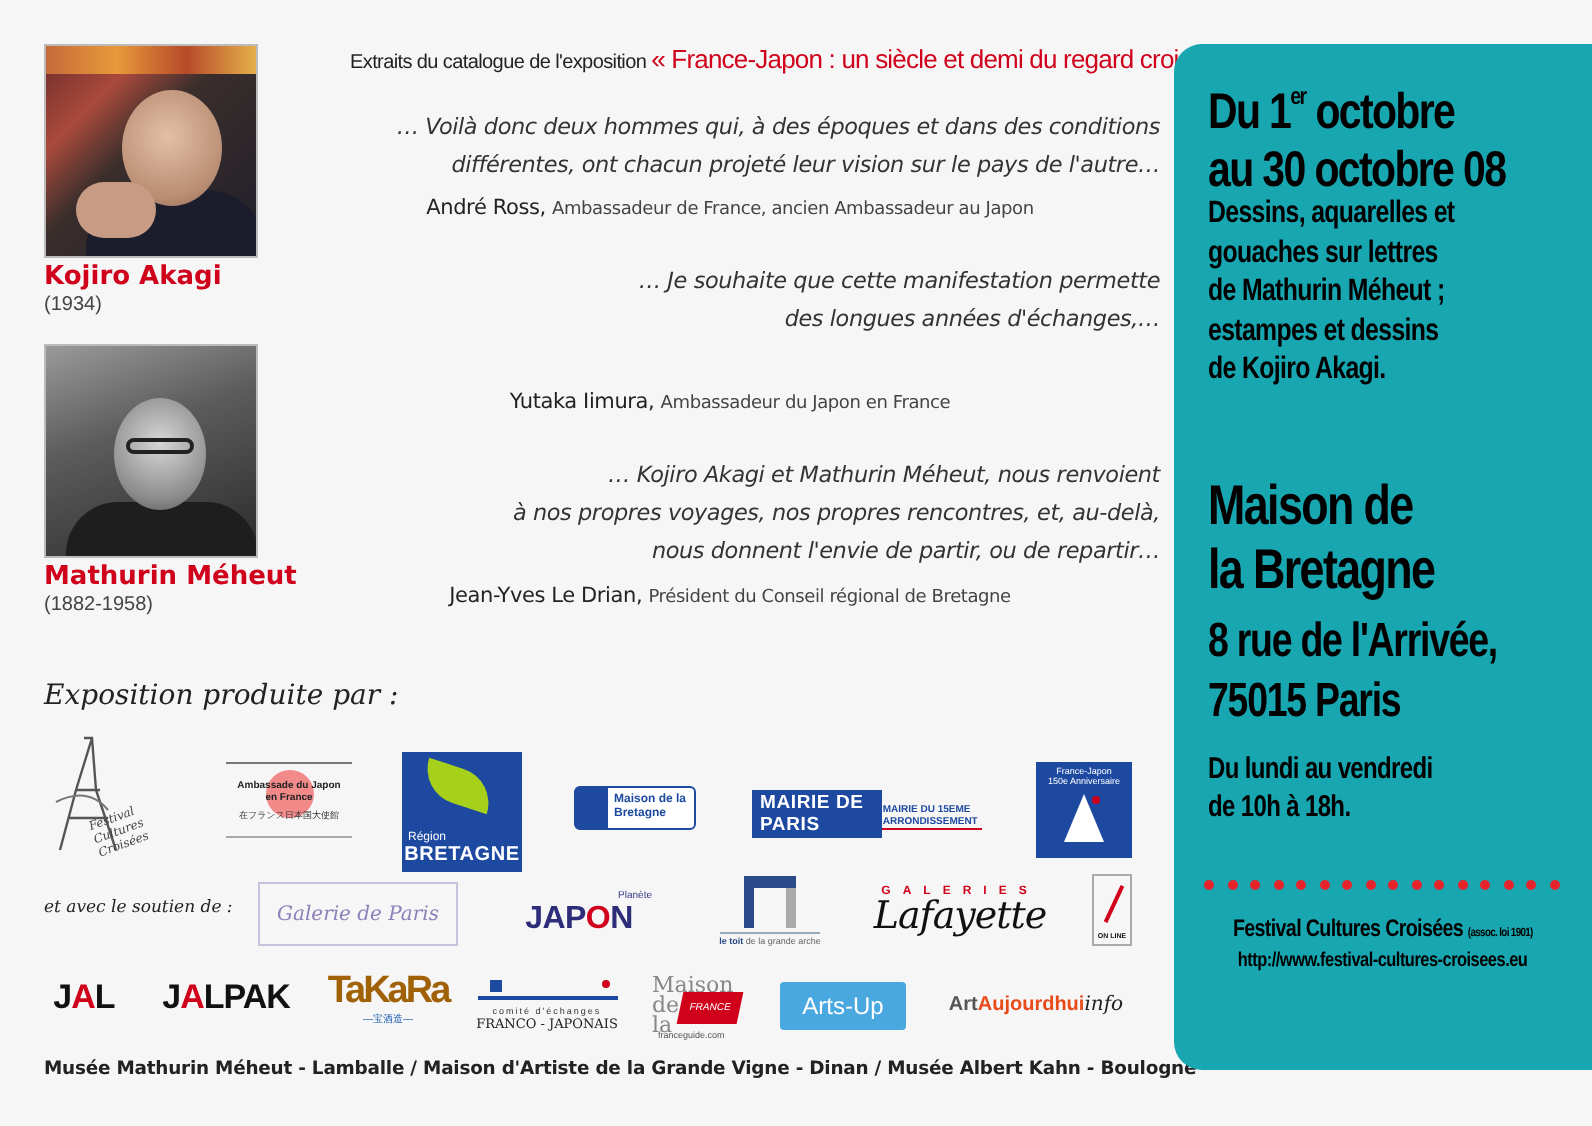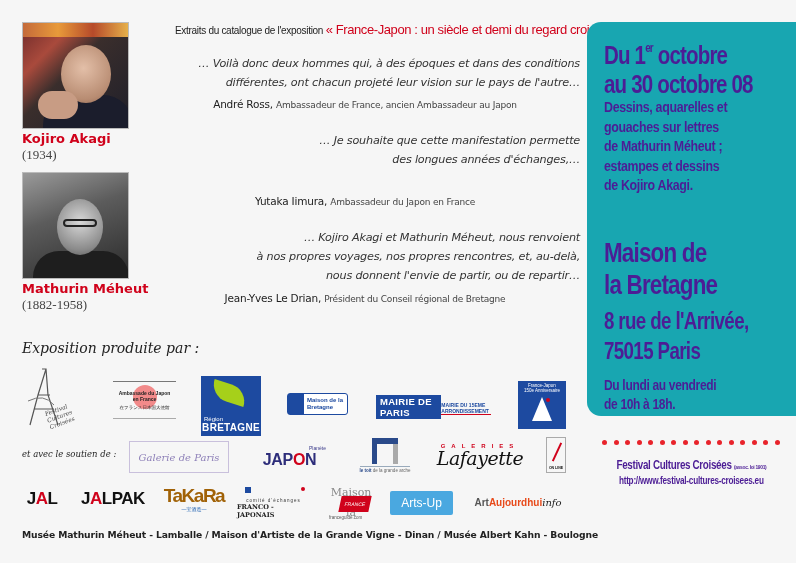--- a/index.html
+++ b/index.html
@@ -13,21 +13,21 @@
     .portrait .face { position: absolute; border-radius: 50%; }
     .akagi .face { left: 38px; top: 22px; width: 50px; height: 58px; background: radial-gradient(circle at 45% 40%, #e3bfa8, #b88c72 70%, #8a6350); }
     .akagi .body { position: absolute; left: 20px; top: 72px; width: 90px; height: 50px; background: #1b1d2c; border-radius: 30px 30px 0 0; }
     .akagi .hands { position: absolute; left: 15px; top: 68px; width: 40px; height: 28px; background: #c89c84; border-radius: 14px; }
     .akagi .top-strip { position: absolute; left: 0; top: 0; width: 100%; height: 14px; background: linear-gradient(90deg, #c46a3a, #e89a3a, #b64a2a, #e6b04a); }
     .meheut .face { left: 34px; top: 26px; width: 46px; height: 56px; background: radial-gradient(circle at 50% 40%, #d8d8d8, #8a8a8a 70%, #555); }
     .meheut .body { position: absolute; left: 10px; top: 78px; width: 96px; height: 40px; background: #1e1e1e; border-radius: 26px 26px 0 0; }
     .meheut .glasses { position: absolute; left: 40px; top: 46px; width: 34px; height: 8px; border: 2px solid #222; border-radius: 4px; }
 
     .artist-name { position: absolute; left: 22px; font-family: "DejaVu Sans", sans-serif; font-weight: bold; font-size: 13px; color: #d0021b; }
-    .artist-dates { position: absolute; left: 22px; font-family: Liberation Serif, serif; font-size: 13px; color: #444; }
+    .artist-dates { position: absolute; left: 22px; font-family: Liberation Sans, sans-serif; font-size: 10px; color: #444; }
 
     
     .catalogue-line { position: absolute; left: 175px; top: 22px; width: 410px; font-family: "Liberation Sans Narrow", "Liberation Sans", sans-serif; font-size: 10px; color: #222; white-space: nowrap; letter-spacing: -0.3px; }
     .catalogue-line .title { color: #d0021b; font-size: 13px; letter-spacing: -0.4px; }
 
     .quote { position: absolute; left: 150px; width: 430px; text-align: right; font-family: "DejaVu Sans", sans-serif; font-style: italic; font-size: 11.2px; line-height: 19px; color: #333; letter-spacing: -0.2px; }
     .author { position: absolute; left: 150px; width: 430px; text-align: center; font-family: "DejaVu Sans", sans-serif; font-size: 10.5px; color: #222; letter-spacing: -0.2px; }
     .author .role { font-size: 9px; color: #444; }
 
     
@@ -73,34 +73,34 @@
     .logo-jalpak { left: 75px; top: 488px; width: 76px; height: 22px; font-weight: bold; font-size: 17px; color: #111; letter-spacing: -0.5px; }
     .logo-jal .a, .logo-jalpak .a { color: #d0021b; }
     .logo-takara { left: 164px; top: 483px; width: 60px; height: 32px; flex-direction: column; }
     .logo-takara .tk { font-size: 19px; color: #a16207; font-weight: bold; letter-spacing: -1.5px; line-height: 20px; }
     .logo-takara .sub { font-size: 5px; color: #1d5fb0; }
     .logo-franco { left: 237px; top: 483px; width: 73px; height: 36px; flex-direction: column; }
     .logo-franco .line { width: 70px; height: 2px; background: #1d4aa0; margin-top: 12px; position: relative; }
     .logo-franco .line::before { content: ""; position: absolute; left: 6px; top: -8px; width: 6px; height: 6px; background: #1d4aa0; }
     .logo-franco .line::after { content: ""; position: absolute; right: 4px; top: -8px; width: 4px; height: 4px; border-radius: 50%; background: #d0021b; }
     .logo-franco .c1 { font-size: 4.5px; color: #333; letter-spacing: 1px; margin-top: 3px; }
-    .logo-franco .c2 { font-family: "DejaVu Serif", serif; font-size: 6.5px; color: #222; font-weight: bold; }
-    .logo-maisonfr { left: 326px; top: 483px; width: 50px; height: 40px; flex-direction: column; align-items: center; }
+    .logo-franco .c2 { font-family: "DejaVu Serif", serif; font-size: 6.5px; color: #222; }
+    .logo-maisonfr { left: 326px; top: 483px; width: 50px; height: 40px; flex-direction: column; align-items: flex-start; }
     .logo-maisonfr .mf { font-family: "DejaVu Serif", serif; font-size: 11px; color: #888; line-height: 10px; }
     .logo-maisonfr .flag { position: absolute; left: 14px; top: 13px; width: 30px; height: 16px; background: #d0021b; transform: skewX(-12deg); color: #fff; font-size: 5px; display: flex; align-items: center; justify-content: center; }
     .logo-maisonfr .fg { position: absolute; left: 3px; top: 32px; font-size: 4.5px; color: #555; }
     .logo-artsup { left: 390px; top: 491px; width: 63px; height: 24px; background: #4aa8e0; color: #fff; font-size: 12px; border-radius: 2px; }
     .logo-artaujourd { left: 472px; top: 493px; width: 92px; height: 18px; font-size: 10px; font-weight: bold; color: #555; white-space: nowrap; }
     .logo-artaujourd .r { color: #e84a1a; }
     .logo-artaujourd .i { font-family: "DejaVu Serif", serif; font-style: italic; font-weight: normal; color: #222; }
 
     .museums { position: absolute; left: 22px; top: 529px; font-family: "DejaVu Sans", sans-serif; font-weight: bold; font-size: 9.2px; color: #222; white-space: nowrap; letter-spacing: -0.1px; }
 
     
-    .panel { position: absolute; left: 587px; top: 22px; width: 209px; height: 394px; background: #18a6b1; border-radius: 14px 0 0 14px; color: #4c1d95; font-family: "Liberation Sans Narrow", "Liberation Sans", sans-serif; }
+    .panel { position: absolute; left: 587px; top: 22px; width: 209px; height: 513px; background: #18a6b1; border-radius: 14px 0 0 14px; color: #000000; font-family: "Liberation Sans Narrow", "Liberation Sans", sans-serif; }
     .panel .dates { position: absolute; left: 17px; top: 12px; font-size: 25px; font-weight: bold; line-height: 29px; letter-spacing: -1px; transform: scaleX(0.82); transform-origin: left; white-space: nowrap; }
     .panel .dates sup { font-size: 12px; vertical-align: 12px; }
     .panel .desc { position: absolute; left: 17px; top: 75px; font-size: 15.5px; font-weight: bold; line-height: 19.5px; letter-spacing: -0.4px; transform: scaleX(0.8); transform-origin: left; white-space: nowrap; }
     .panel .venue { position: absolute; left: 17px; top: 215px; font-size: 28px; font-weight: bold; line-height: 32px; letter-spacing: -1px; transform: scaleX(0.8); transform-origin: left; white-space: nowrap; }
     .panel .address { position: absolute; left: 17px; top: 284px; font-size: 24px; font-weight: bold; line-height: 30px; letter-spacing: -0.8px; transform: scaleX(0.78); transform-origin: left; white-space: nowrap; }
     .panel .hours { position: absolute; left: 17px; top: 353px; font-size: 15px; font-weight: bold; line-height: 19px; letter-spacing: -0.4px; transform: scaleX(0.8); transform-origin: left; white-space: nowrap; }
     .panel .dots { position: absolute; left: 15px; top: 418px; width: 178px; height: 6px; display: flex; justify-content: space-between; }
     .panel .dots span { width: 5px; height: 5px; border-radius: 50%; background: #e8232b; }
     .panel .footer { position: absolute; left: 0; top: 436px; width: 209px; text-align: center; font-weight: bold; line-height: 11px; }
     .panel .footer .fc { font-size: 12px; letter-spacing: -0.4px; display: inline-block; transform: scaleX(0.82); }

